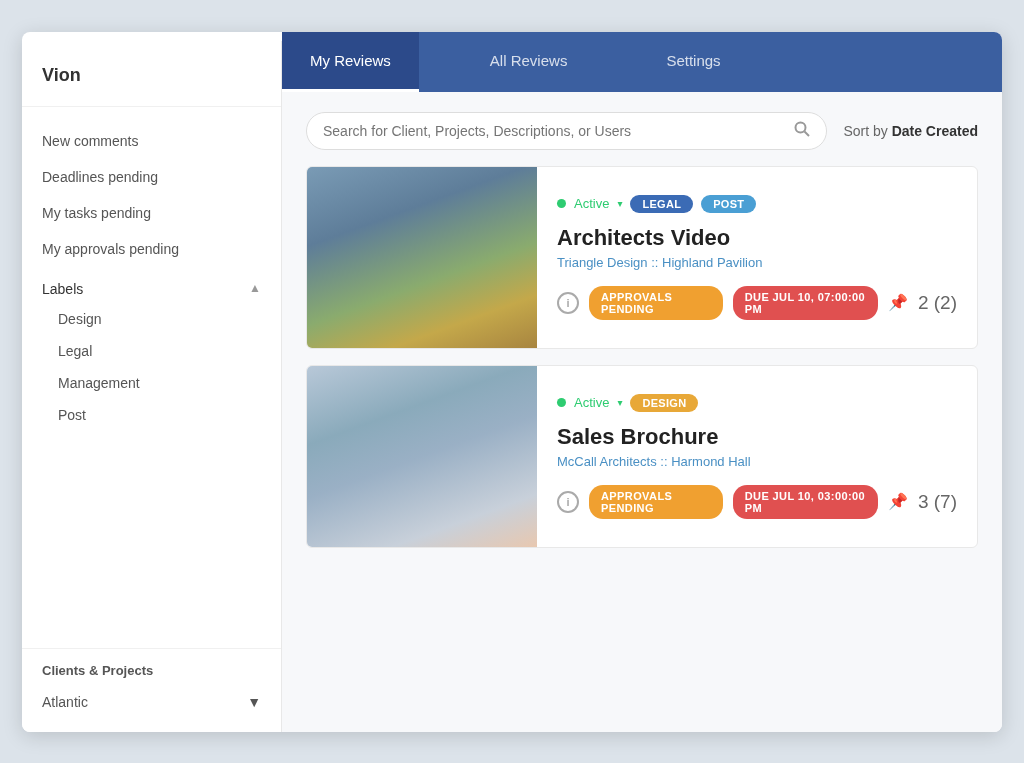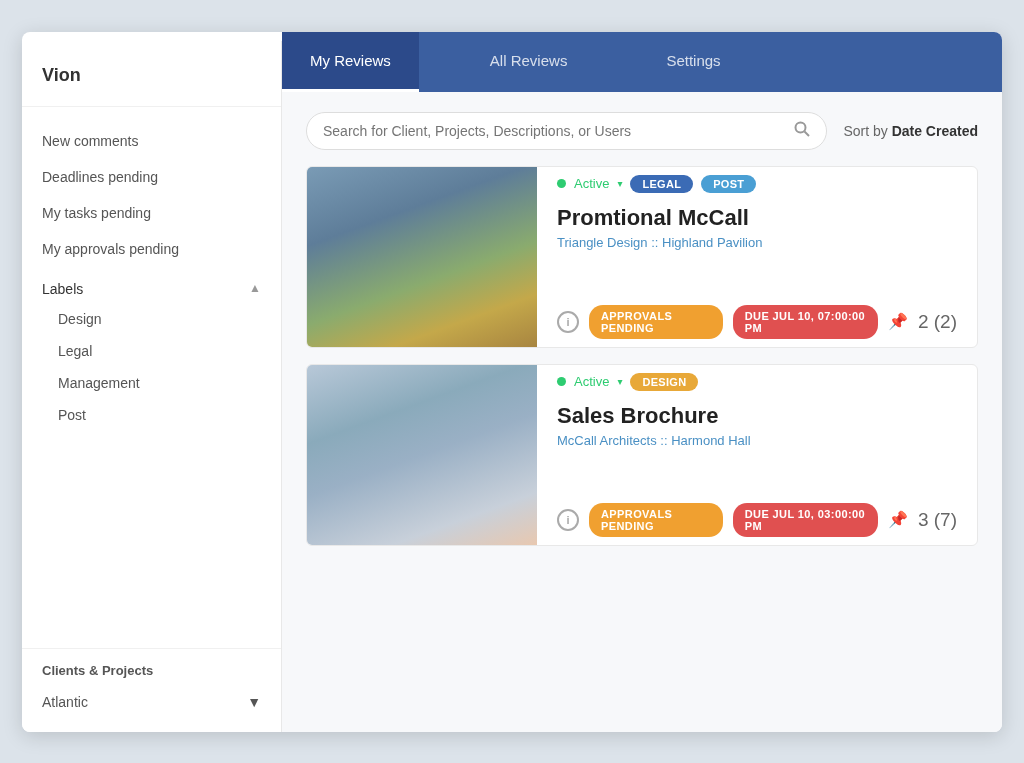--- a/index.html
+++ b/index.html
@@ -184,21 +184,21 @@
       min-height: 180px;
     }
     .img-sales {
       background: linear-gradient(160deg, #b8c8d8 0%, #8aaabb 30%, #9ab0c5 50%, #c8d0da 80%, #e8c8b0 100%);
       width: 100%;
       height: 100%;
       min-height: 180px;
     }
     .card-body {
       flex: 1;
-      padding: 8px 20px;
+      padding: 28px 20px;
       display: flex;
       flex-direction: column;
       justify-content: space-between;
     }
     .card-top {
       display: flex;
       align-items: center;
       gap: 8px;
       margin-bottom: 12px;
     }
@@ -355,21 +355,21 @@
         </div>
         <div class="card-body">
           <div>
             <div class="card-top">
               <span class="status-dot"></span>
               <span class="status-label">Active</span>
               <span class="status-chevron">▾</span>
               <span class="tag tag-legal">LEGAL</span>
               <span class="tag tag-post">POST</span>
             </div>
-            <div class="card-title">Promtional McCall</div>
+            <div class="card-title">Architects Video</div>
             <div class="card-subtitle">Triangle Design :: Highland Pavilion</div>
           </div>
           <div class="card-footer">
             <div class="info-icon">i</div>
             <span class="badge badge-approvals">APPROVALS PENDING</span>
             <span class="badge badge-due">DUE JUL 10, 07:00:00 PM</span>
             <span class="pin-icon">📌</span>
             <span class="comment-count">2 (2)</span>
           </div>
         </div>

